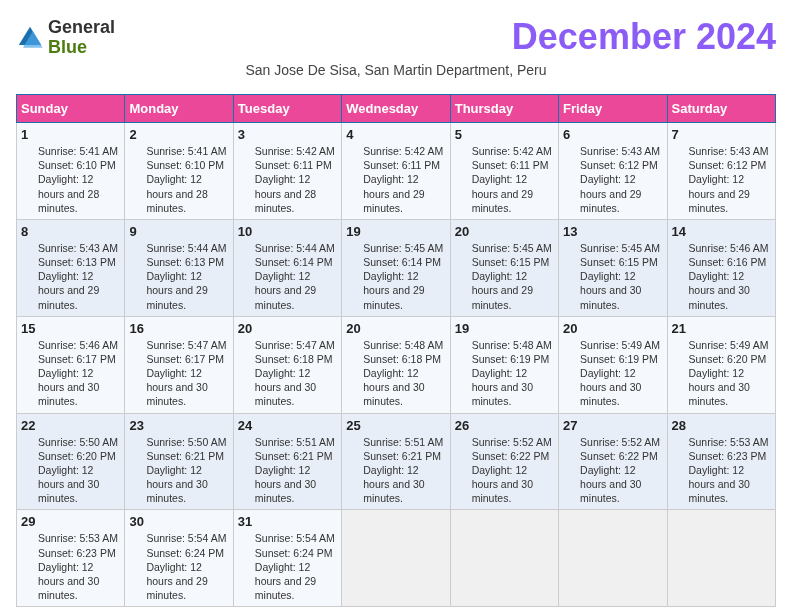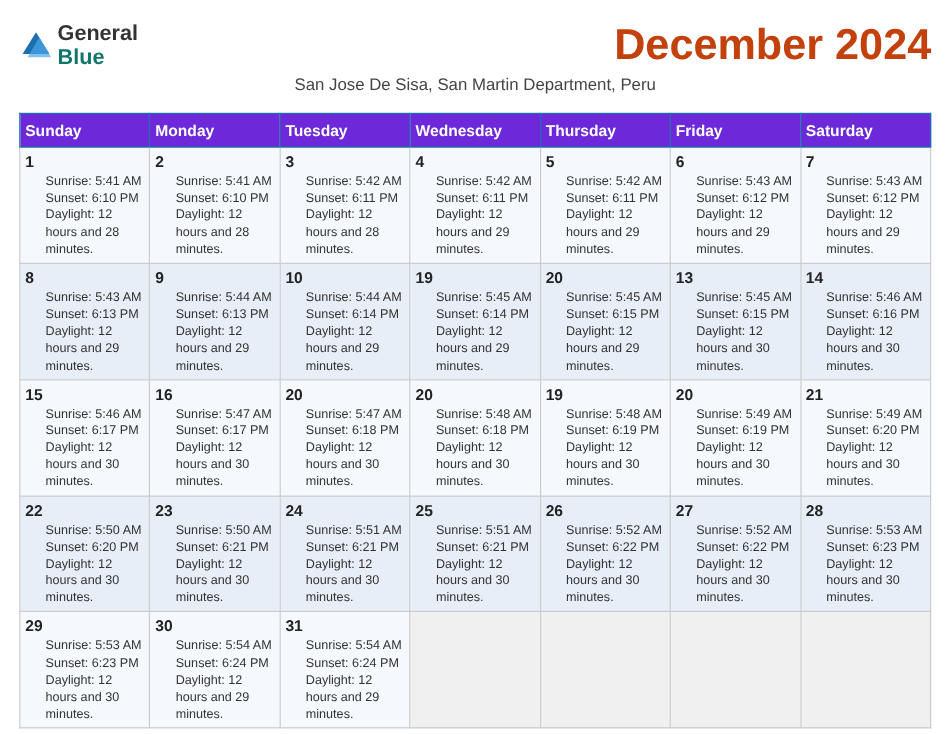--- a/index.html
+++ b/index.html
@@ -21,44 +21,44 @@
       display: flex;
       align-items: center;
       gap: 4px;
     }
     .logo-text {
       font-size: 18px;
       font-weight: bold;
       line-height: 1.1;
     }
     .logo-general { color: #333; }
-    .logo-blue { color: #0f766e; }
+    .logo-blue { color: #4d7c0f; }
     .logo-icon {
       width: 28px;
       height: 28px;
     }
     .month-title {
       font-size: 36px;
       font-weight: bold;
-      color: #c2410c;
+      color: #8b5cf6;
       text-align: right;
     }
     .subtitle {
       text-align: center;
       font-size: 14px;
       color: #444;
       margin-bottom: 16px;
     }
     .calendar {
       width: 100%;
       border-collapse: collapse;
       font-size: 11px;
     }
     .calendar thead tr th {
-      background: #6d28d9;
+      background: #ec4899;
       color: #fff;
       padding: 6px 4px;
       text-align: left;
       font-size: 13px;
       font-weight: bold;
       border: 1px solid #1a6faf;
     }
     .calendar tbody tr td {
       vertical-align: top;
       border: 1px solid #ccc;

